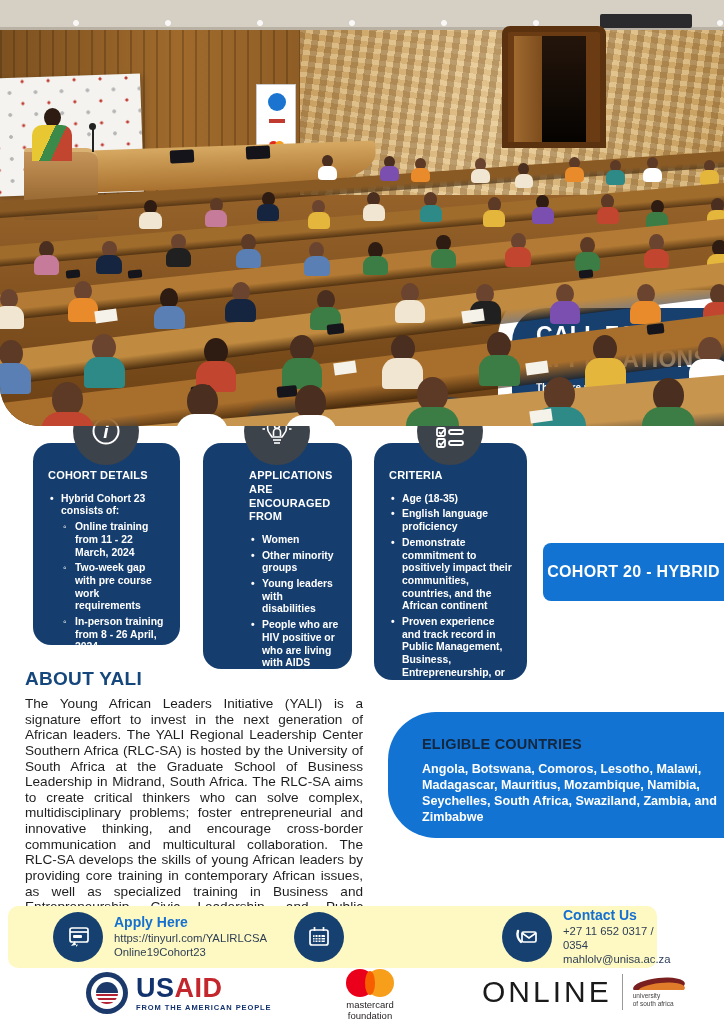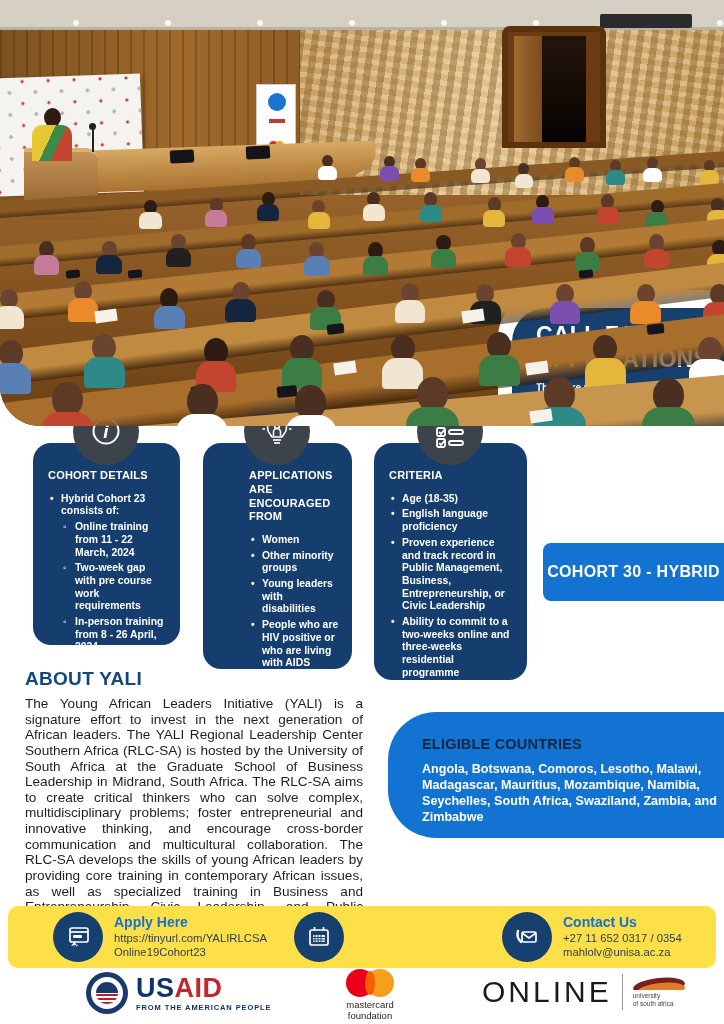--- a/index.html
+++ b/index.html
@@ -77,21 +77,21 @@
   .about-body{position:absolute;left:25px;top:696px;width:338px;margin:0;font-size:13.6px;line-height:1.15;
     color:#1e1e1e;text-align:justify;font-weight:400;}
 
   
   .eligible{position:absolute;left:388px;top:712px;width:336px;height:126px;background:#1373d2;
     border-radius:48px 0 0 48px;padding:24px 24px 0 34px;}
   .eligible h3{margin:0;font-size:14.5px;font-weight:800;color:#122740;letter-spacing:.2px;}
   .eligible p{margin:9px 0 0 0;font-size:12.6px;font-weight:700;color:#ffffff;line-height:1.28;width:296px;}
 
   
-  .contact-bar{position:absolute;left:8px;top:906px;width:708px;height:62px;background:#fde047;border-radius:10px;}
+  .contact-bar{position:absolute;left:8px;top:906px;width:649px;height:62px;background:#fef9c3;border-radius:10px;}
   .c-item{position:absolute;top:0;height:62px;display:flex;align-items:center;gap:11px;}
   .ci1{left:45px;} .ci2{left:286px;} .ci3{left:494px;}
   .c-circle{width:50px;height:50px;border-radius:50%;background:#16406f;display:flex;align-items:center;justify-content:center;flex:0 0 auto;}
   .c-circle svg{width:28px;height:28px;}
   .c-title{font-size:14px;font-weight:800;color:#1470d1;line-height:1.1;}
   .c-line{font-size:11.3px;color:#2d3e55;font-weight:400;line-height:1.25;}
 
   
   .usaid{position:absolute;left:86px;top:972px;display:flex;align-items:center;gap:8px;}
   .usaid-seal{width:42px;height:42px;border-radius:50%;background:#1b3a6b;position:relative;flex:0 0 auto;}
@@ -340,26 +340,27 @@
         <li>Young leaders with disabilities</li>
         <li>People who are HIV positive or who are living with AIDS</li>
         <li>Individuals that represent and advocate for the rights of LGBTQIA+ communities across the region</li>
       </ul>
   </article>
   <article class="card card3">
     <h3>CRITERIA</h3>
     <ul>
         <li>Age (18-35)</li>
         <li>English language proficiency</li>
+        <li>Demonstrate commitment to positively impact their communities, countries, and the African continent</li>
         <li>Proven experience and track record in Public Management, Business, Entrepreneurship, or Civic Leadership</li>
         <li>Ability to commit to a two-weeks online and three-weeks residential programme</li>
       </ul>
   </article>
 
-  <div class="cohort-btn btn2">COHORT 30 - HYBRID</div>
+  <div class="cohort-btn btn2">COHORT 20 - HYBRID</div>
 
   <h2 class="about-title">ABOUT YALI</h2>
   <p class="about-body">The Young African Leaders Initiative (YALI) is a signature effort to invest in the next generation of African leaders. The YALI Regional Leadership Center Southern Africa (RLC-SA) is hosted by the University of South Africa at the Graduate School of Business Leadership in Midrand, South Africa. The RLC-SA aims to create critical thinkers who can solve complex, multidisciplinary problems; foster entrepreneurial and innovative thinking, and encourage cross-border communication and multicultural collaboration. The RLC-SA develops the skills of young African leaders by providing core training in contemporary African issues, as well as specialized training in Business and Entrepreneurship, Civic Leadership, and Public Management.</p>
 
   <aside class="eligible">
     <h3>ELIGIBLE COUNTRIES</h3>
     <p>Angola, Botswana, Comoros, Lesotho, Malawi, Madagascar, Mauritius, Mozambique, Namibia, Seychelles, South Africa, Swaziland, Zambia, and Zimbabwe</p>
   </aside>
 
   <footer class="contact-bar">

